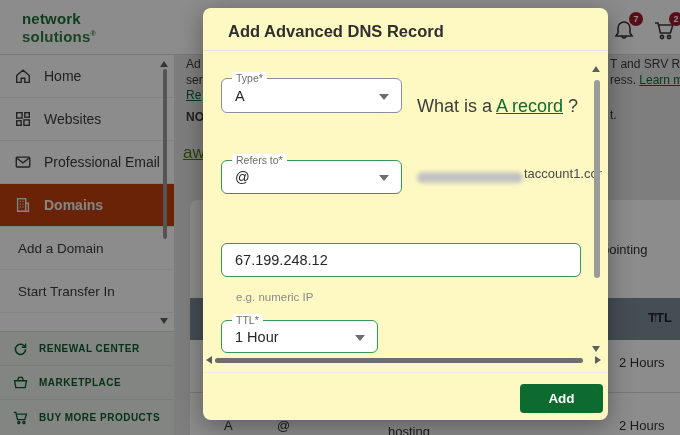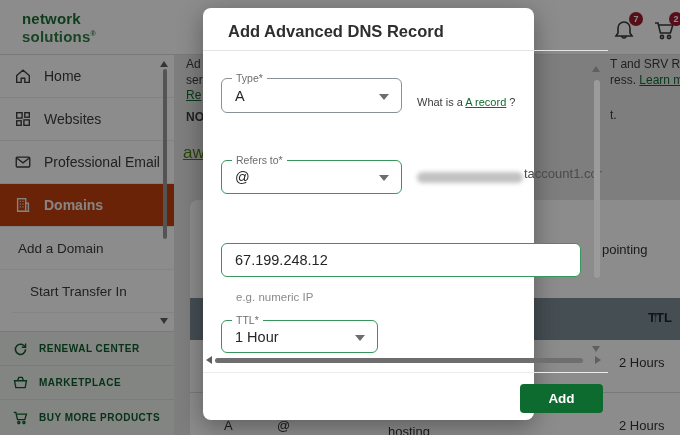--- a/index.html
+++ b/index.html
@@ -45,30 +45,30 @@
   .card{position:absolute;left:16px;top:145px;width:560px;height:300px;background:#ffffff;border-radius:8px;}
   .card .tab{position:absolute;left:412px;top:42px;font-size:13px;font-weight:500;color:#333;cursor:pointer;white-space:nowrap;}
   .thead{position:absolute;left:0;top:98px;width:560px;height:42px;background:#7f8e98;}
   .thead .ttl{position:absolute;left:430px;top:12px;font-size:13px;font-weight:700;color:#1c262c;margin-left:28px;}
   .thead .sort{position:absolute;left:462px;top:11px;font-size:14px;font-weight:700;color:#2c3a42;cursor:pointer;}
   .trow{position:absolute;font-size:13px;color:#333;white-space:nowrap;}
   .rowline{position:absolute;left:0;top:192px;width:560px;height:1px;background:#dcdcdc;}
 
   
   .overlay{position:absolute;left:0;top:0;width:680px;height:435px;background:rgba(0,0,0,0.45);z-index:10;cursor:pointer;}
-  .modal{position:absolute;left:203px;top:8px;width:331px;height:412px;background:#ffffff;border-radius:8px;z-index:20;
+  .modal{position:absolute;left:203px;top:8px;width:405px;height:412px;background:#fef9c3;border-radius:8px;z-index:20;
          box-shadow:0 6px 24px rgba(0,0,0,.35);}
   .m-title{position:absolute;left:25px;top:14px;font-size:16.5px;font-weight:700;color:#2e2e2e;}
   .m-divider{position:absolute;left:0;top:42px;width:405px;height:1px;background:#e4e4e4;}
   .field{position:absolute;border:1px solid #8a9097;border-radius:6px;background:#fff;cursor:pointer;}
   .field.green{border:1.5px solid #39965a;}
   .field .flabel{position:absolute;left:10px;top:-7px;background:#fff;padding:0 4px;font-size:10.5px;color:#6d6d6d;white-space:nowrap;}
   .field .fval{position:absolute;left:13px;top:50%;transform:translateY(-50%);font-size:14.5px;color:#262626;}
   .field .caret{position:absolute;right:12px;top:50%;margin-top:-2px;border-left:5px solid transparent;border-right:5px solid transparent;border-top:6px solid #6d6d6d;}
-  .help{position:absolute;left:214px;top:88px;font-size:11px;color:#3c3c3c;white-space:nowrap;}
+  .help{position:absolute;left:214px;top:88px;font-size:18px;color:#3c3c3c;white-space:nowrap;}
   .blurbar{position:absolute;left:214px;top:164px;width:106px;height:11px;background:#c2c2c2;border-radius:6px;filter:blur(2px);}
   .domtail{position:absolute;left:321px;top:158px;width:78px;height:17px;overflow:hidden;font-size:13px;color:#4a4a4a;white-space:nowrap;}
   .hint{position:absolute;left:33px;top:283px;font-size:11.5px;color:#8a8a8a;}
   .vthumb{position:absolute;left:391px;top:72px;width:6px;height:198px;background:#9b9b9b;border-radius:3px;cursor:pointer;}
   .hthumb{position:absolute;left:12px;top:350px;width:368px;height:5px;background:#6e6e6e;border-radius:3px;cursor:pointer;}
   .m-footline{position:absolute;left:0;top:364px;width:405px;height:1px;background:#ececec;}
   .btn-cancel{position:absolute;left:226px;top:378px;width:56px;height:22px;background:none;border:none;
               color:#0e6b2f;font-size:13.5px;font-weight:700;cursor:pointer;}
   .btn-add{position:absolute;left:317px;top:376px;width:83px;height:29px;background:#0e6b2f;border:none;border-radius:4px;
            color:#fff;font-size:13.5px;font-weight:700;cursor:pointer;}
@@ -134,21 +134,21 @@
         <svg viewBox="0 0 20 20" width="18" height="18" fill="none" stroke="#eef3ee" stroke-width="1.5">
             <rect x="4" y="3" width="9" height="14"></rect>
             <path d="M13 8h3v9h-3M6.5 6h1M9.5 6h1M6.5 9h1M9.5 9h1M6.5 12h1M9.5 12h1M4 17h13"></path>
           </svg>
       </span>
       <span>Domains</span>
     </div>
     <div class="nav-sub" style="top:172px;">
       <span>Add a Domain</span>
     </div>
-    <div class="nav-sub" style="top:215px;margin-left:12px;">
+    <div class="nav-sub" style="top:215px;">
       <span>Start Transfer In</span>
     </div>
 
     <div class="tri up" style="right:6px;top:6px;"></div>
     <div class="sb-scroll-thumb"></div>
     <div class="tri down" style="right:6px;top:263px;"></div>
 
     <div class="sb-footer">
       <div class="foot-item">
         <span class="fico">

